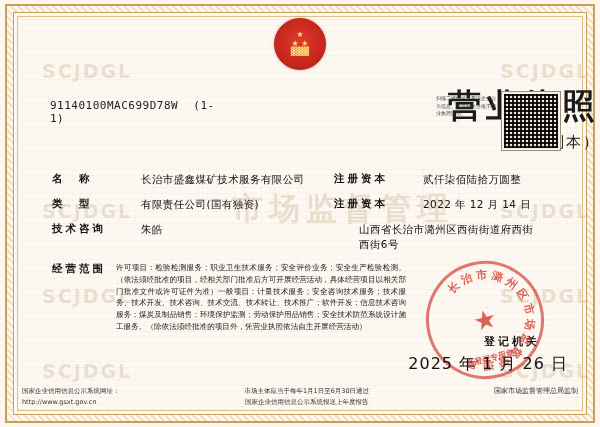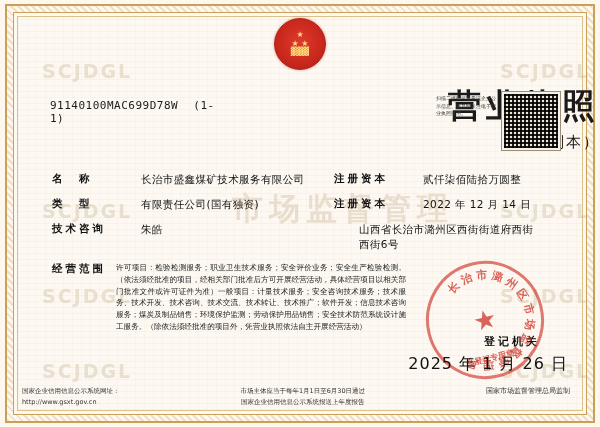--- a/index.html
+++ b/index.html
@@ -168,21 +168,21 @@
     position: absolute; left: 50%; top: 50%; transform: translate(-50%,-50%);
     font-size: 26px; color: rgba(205,40,30,0.72);
   }
   .seal .bottom-text {
     position: absolute; left: 0; right: 0; bottom: 12px; text-align: center;
     font-size: 8px; font-weight: bold;
   }
 
   
   .footer {
-    position: absolute; left: 22px; right: 30px; bottom: 20px;
+    position: absolute; left: 22px; right: 22px; bottom: 20px;
     display: flex; justify-content: space-between; align-items: flex-start;
     font-size: 6.5px; color: #333; line-height: 1.6;
   }
   .footer .fcol { text-align: left; }
   .footer .fcol.center { text-align: center; }
   .footer .fcol.right { text-align: right; font-size: 7px; }
 </style>
 </head>
 <body>
 

